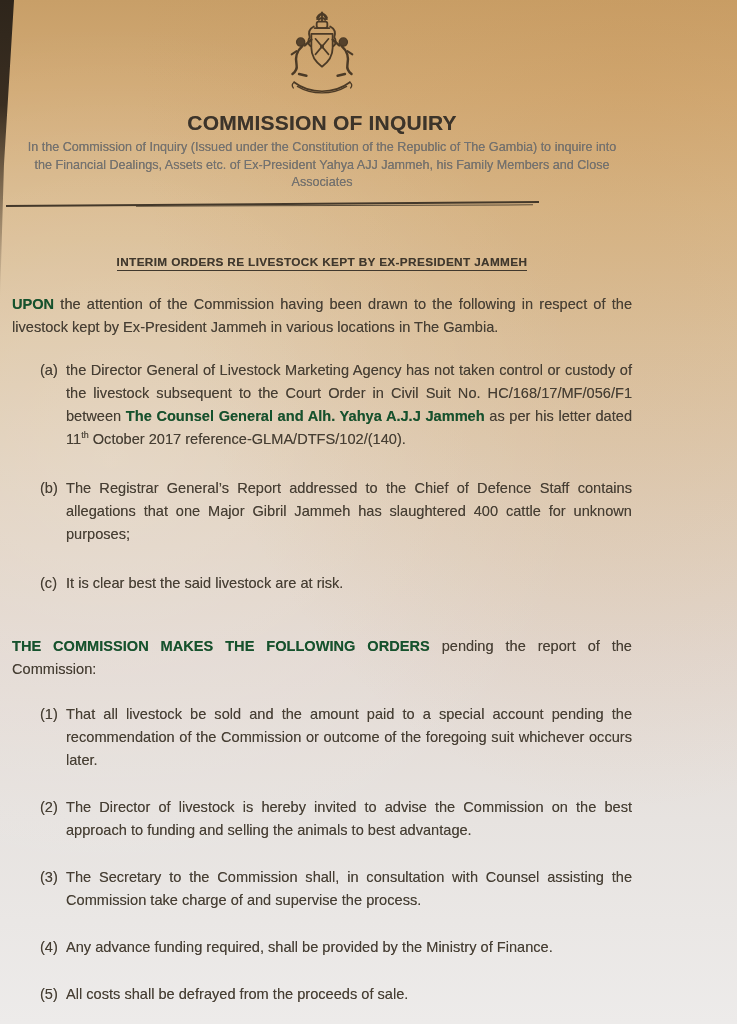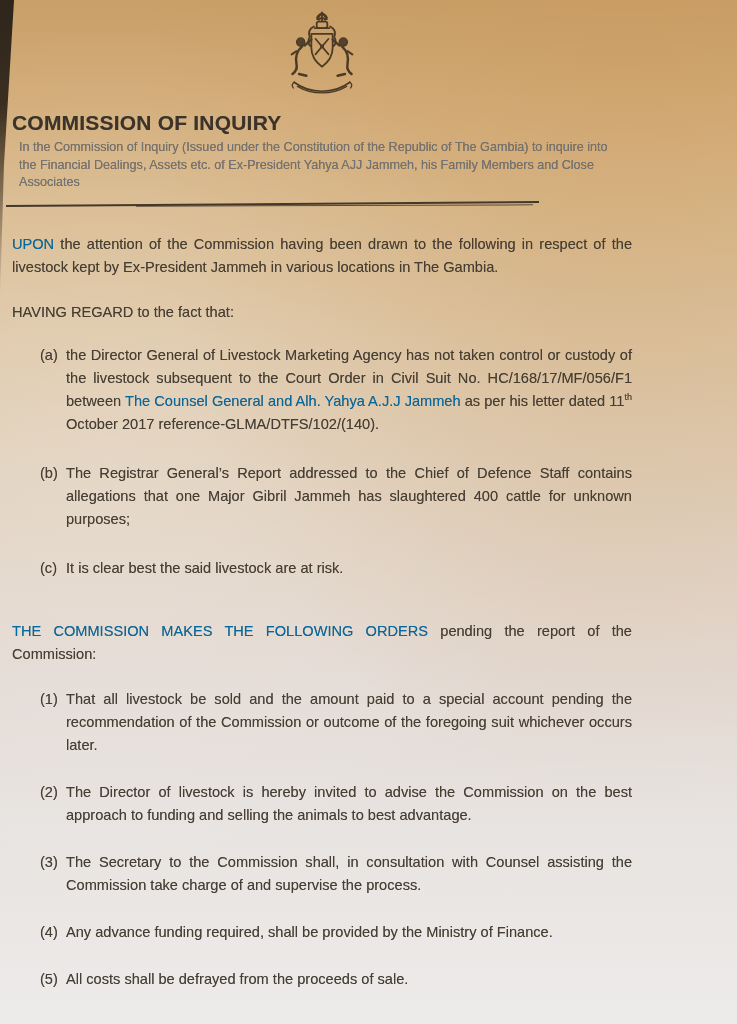--- a/index.html
+++ b/index.html
@@ -23,21 +23,21 @@
   .photo-edge{
     position:absolute;left:0;top:0;width:18px;height:300px;
     background:linear-gradient(to bottom,#2e251b 0%,#3a2e21 35%,rgba(58,46,33,0) 100%);
     clip-path:polygon(0 0,78% 0,22% 55%,0 100%);
     pointer-events:none;
   }
   .page{
     position:relative;
     padding:8px 105px 0 12px; 
   }
-  .center{ }
+  .center{ text-align:center; }
   .crest-wrap{ text-align:center; margin-top:2px; }
   .crest-wrap svg{ display:inline-block; }
   .doc-title{
     font-size:21px; font-weight:700; letter-spacing:0.2px;
     color:var(--ink-dark); margin-top:4px; line-height:26px;
   }
   .doc-subtitle{
     font-size:12.6px; line-height:17.5px; color:#737373;
     max-width:606px; margin:3px auto 0 auto;
   }
@@ -55,21 +55,21 @@
     font-size:11.8px; font-weight:600; letter-spacing:0.35px;
     color:#40382d;
   }
   .interim-heading span{
     border-bottom:1.4px solid #40382d; padding-bottom:1px;
   }
   .para{
     font-size:14.6px; line-height:23px; text-align:justify;
     color:var(--ink);
   }
-  .para b{ font-weight:400; color:#0369a1; }
+  .para b{ font-weight:700; color:#14532d; }
   sup{ font-size:0.62em; vertical-align:super; line-height:0; }
   .p-intro{ margin-top:24px; }
   .p-having{ margin-top:22px; text-align:left; }
   .p-orders{ margin-top:40px; }
   .list{ margin-top:20px; }
   .list-item{
     display:flex; align-items:flex-start; padding-left:28px;
     margin-bottom:26px;
   }
   .item-label{
@@ -117,24 +117,26 @@
 
   <div class="doc-title center soft">COMMISSION OF INQUIRY</div>
 
   <div class="doc-subtitle center soft">In the Commission of Inquiry (Issued under the Constitution of the Republic of The Gambia) to inquire into the Financial Dealings, Assets etc. of Ex-President Yahya AJJ Jammeh, his Family Members and Close Associates</div>
 
   <div class="divider">
     <div class="ln1"></div>
       <div class="ln2"></div>
   </div>
 
+  <div class="interim-heading soft">
+    <span>INTERIM ORDERS RE LIVESTOCK KEPT BY EX-PRESIDENT JAMMEH</span>
+  </div>
 
   <p class="para p-intro soft"><b>UPON</b><span> the attention of the Commission having been drawn to the following in respect of the livestock kept by Ex-President Jammeh in various locations in The Gambia.</span></p>
 
-  <p class="para p-having soft">HAVING REGARD to the fact that:</p>
 
   <div class="list">
       <div class="list-item">
         <span class="item-label soft">(a)</span>
         <p class="para item-text soft"><span>the Director General of Livestock Marketing Agency has not taken control or custody of the livestock subsequent to the Court Order in Civil Suit No. HC/168/17/MF/056/F1 between </span><b>The Counsel General and Alh. Yahya A.J.J Jammeh</b><span> as per his letter dated 11</span><sup>th</sup><span> October 2017 reference-GLMA/DTFS/102/(140).</span></p>
       </div>
       <div class="list-item">
         <span class="item-label soft">(b)</span>
         <p class="para item-text soft"><span>The Registrar General’s Report addressed to the Chief of Defence Staff contains allegations that one Major Gibril Jammeh has slaughtered 400 cattle for unknown purposes;</span></p>
       </div>

